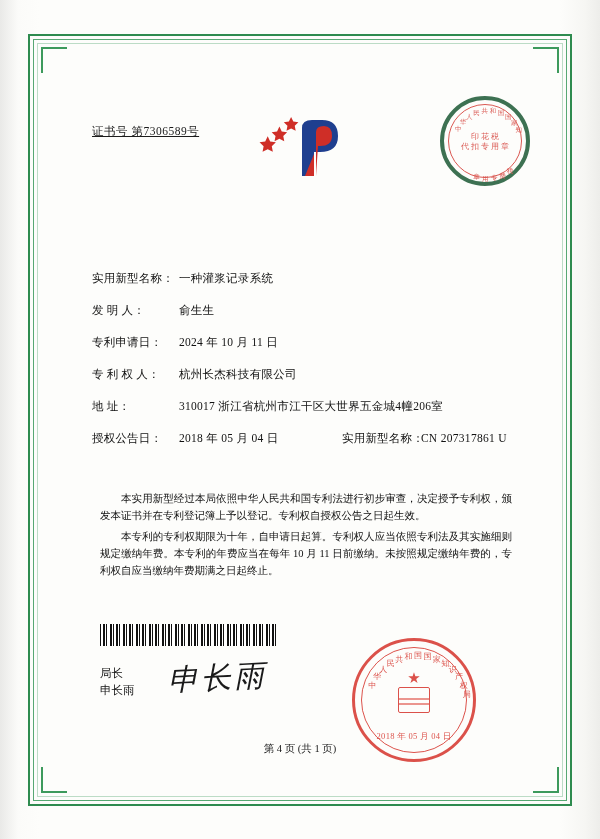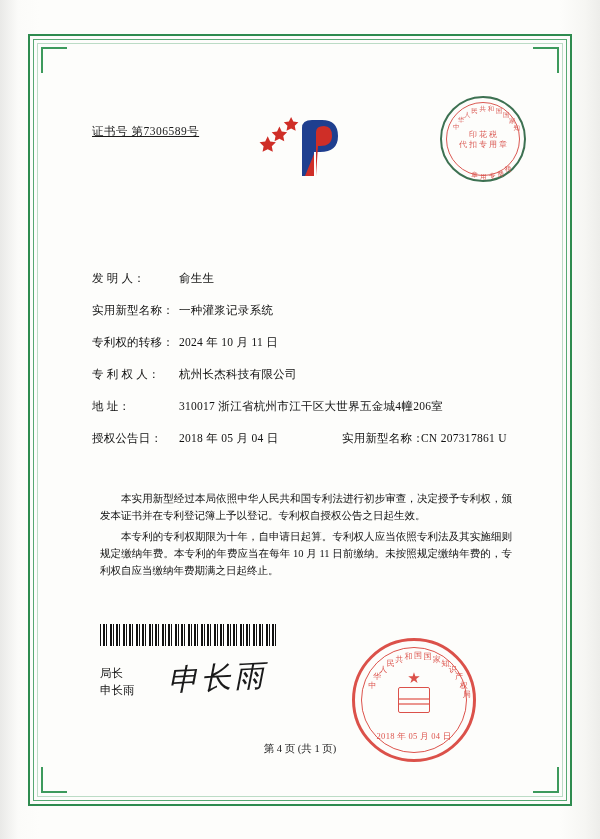--- a/index.html
+++ b/index.html
@@ -81,21 +81,21 @@
     left: 258px; top: 110px;
     width: 92px; height: 72px;
   }
 
   
   .seal-top {
     position: absolute;
     left: 440px; top: 96px;
     width: 82px; height: 82px;
     border-radius: 50%;
-    border: 2px solid #14532d;
+    border: 4px solid #14532d;
     opacity: 0.82;
     color: #d2332c;
   }
   .seal-top .ring {
     position: absolute;
     left: 4px; top: 4px; right: 4px; bottom: 4px;
     border: 1px solid #d2332c;
     border-radius: 50%;
   }
   .seal-top .arc-text {
@@ -327,29 +327,29 @@
     </div>
     <div class="mid">
       <div>印 花 税</div>
       <div>代 扣 专 用 章</div>
     </div>
   </div>
 
 
   <div class="fields">
     <div class="frow">
+      <span class="flabel">实用新型名称：</span>
+      <span class="fvalue">一种灌浆记录系统</span>
+    </div>
+    <div class="frow">
       <span class="flabel">发 明 人：</span>
       <span class="fvalue">俞生生</span>
     </div>
     <div class="frow">
-      <span class="flabel">实用新型名称：</span>
-      <span class="fvalue">一种灌浆记录系统</span>
-    </div>
-    <div class="frow">
-      <span class="flabel">专利权的转移：</span>
+      <span class="flabel">专利申请日：</span>
       <span class="fvalue">2024 年 10 月 11 日</span>
     </div>
     <div class="frow">
       <span class="flabel">专 利 权 人：</span>
       <span class="fvalue">杭州长杰科技有限公司</span>
     </div>
     <div class="frow">
       <span class="flabel">地 址：</span>
       <span class="fvalue">310017 浙江省杭州市江干区大世界五金城4幢206室</span>
     </div>

